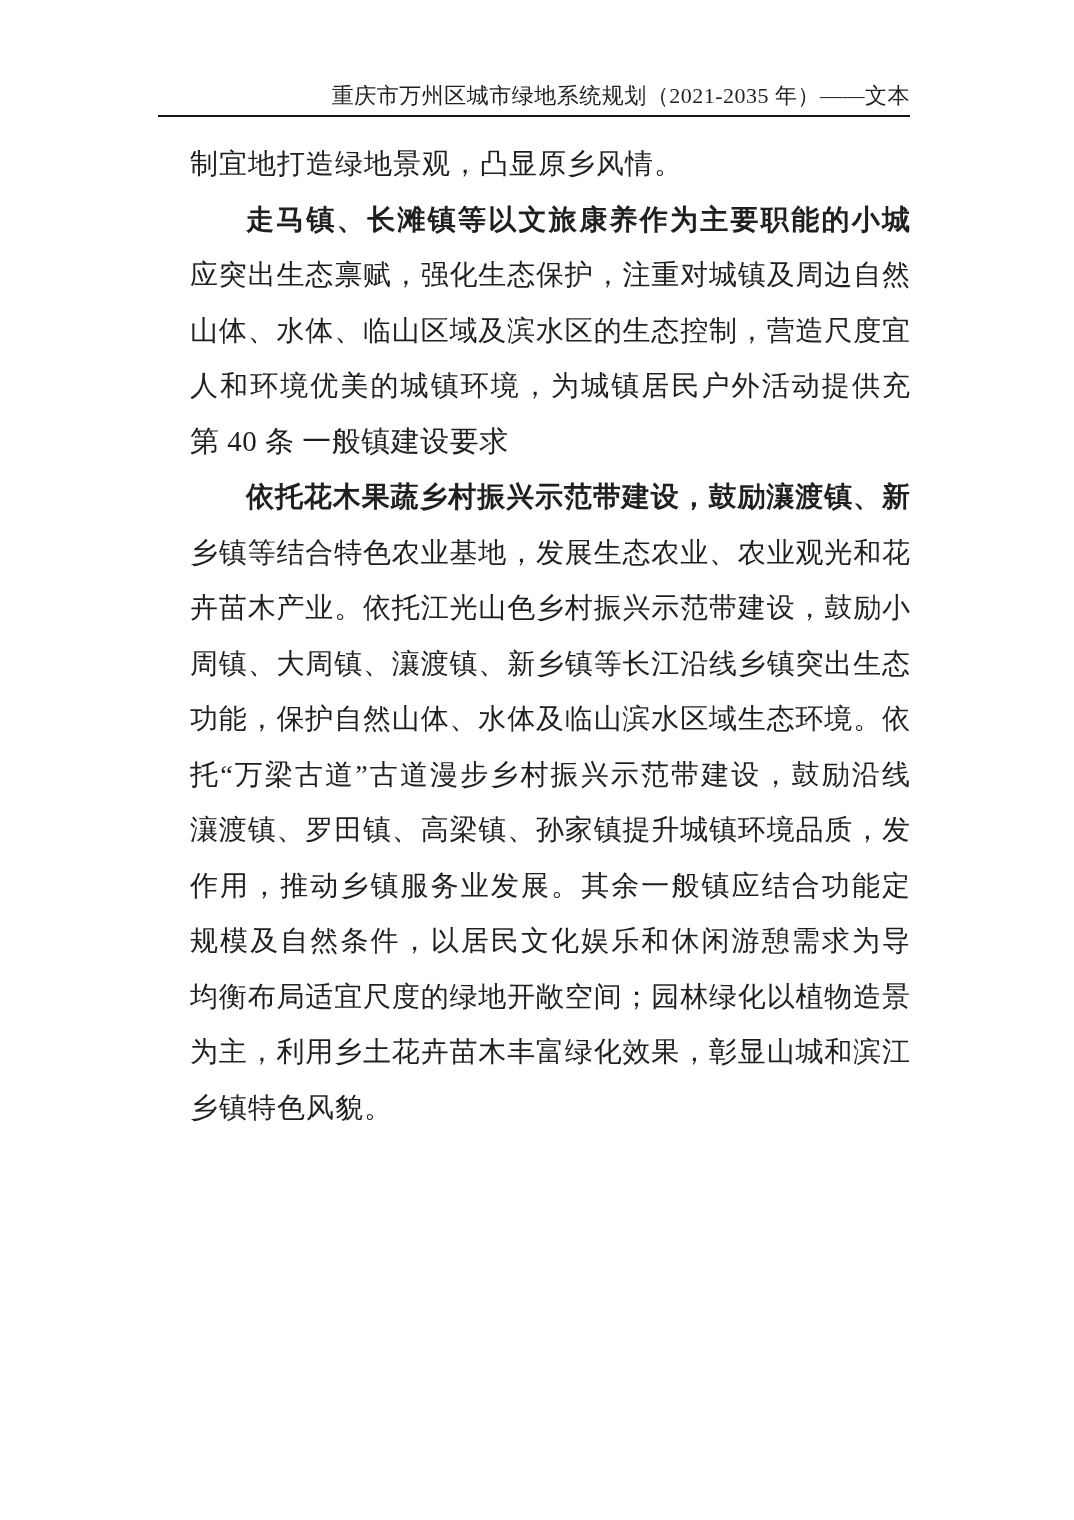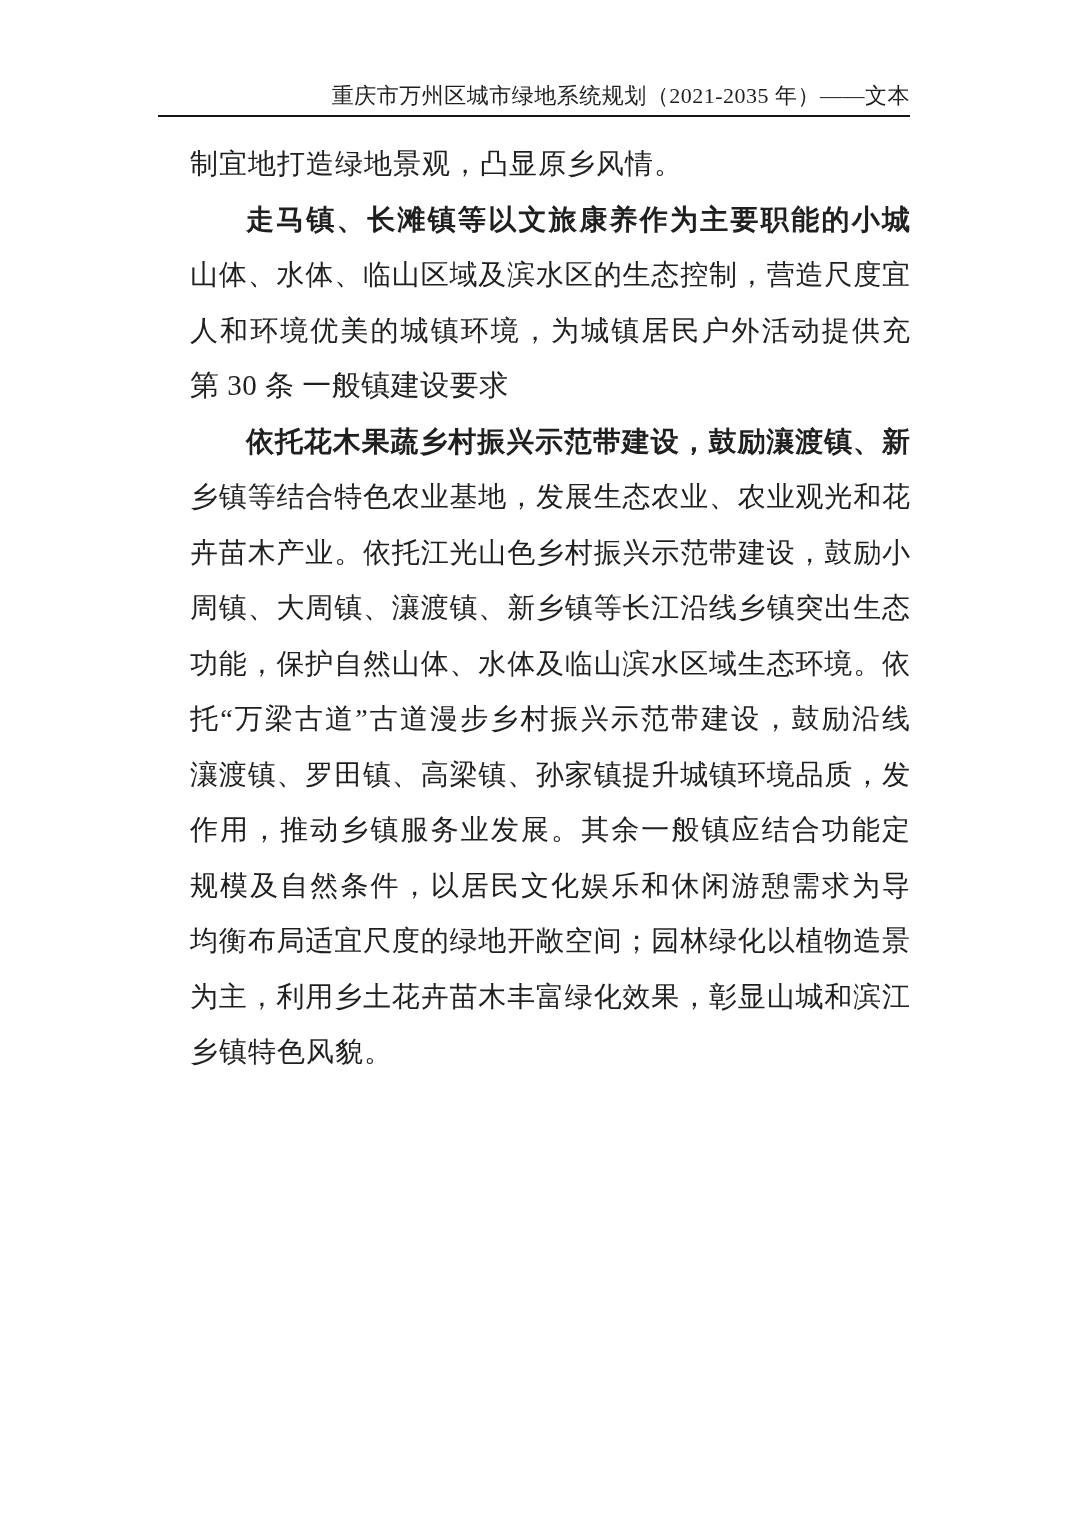--- a/index.html
+++ b/index.html
@@ -75,24 +75,25 @@
 
 <div class="page">
 
   <div class="page-header">重庆市万州区城市绿地系统规划（2021-2035 年）——文本</div>
 
   <div class="textblock">
 
     <div class="line last">制宜地打造绿地景观，凸显原乡风情。</div>
 
     <div class="line indent">走马镇、长滩镇等以文旅康养作为主要职能的小城镇，</div>
+    <div class="line">应突出生态禀赋，强化生态保护，注重对城镇及周边自然</div>
     <div class="line">山体、水体、临山区域及滨水区的生态控制，营造尺度宜</div>
     <div class="line">人和环境优美的城镇环境，为城镇居民户外活动提供充足、</div>
 
-    <div class="line heading">第 30 条 一般镇建设要求</div>
+    <div class="line heading">第 40 条 一般镇建设要求</div>
 
     <div class="line indent">依托花木果蔬乡村振兴示范带建设，鼓励瀼渡镇、新</div>
     <div class="line">乡镇等结合特色农业基地，发展生态农业、农业观光和花</div>
     <div class="line">卉苗木产业。依托江光山色乡村振兴示范带建设，鼓励小</div>
     <div class="line">周镇、大周镇、瀼渡镇、新乡镇等长江沿线乡镇突出生态</div>
     <div class="line">功能，保护自然山体、水体及临山滨水区域生态环境。依</div>
     <div class="line">托“万梁古道”古道漫步乡村振兴示范带建设，鼓励沿线</div>
     <div class="line">瀼渡镇、罗田镇、高梁镇、孙家镇提升城镇环境品质，发</div>
     <div class="line">作用，推动乡镇服务业发展。其余一般镇应结合功能定位、</div>
     <div class="line">规模及自然条件，以居民文化娱乐和休闲游憩需求为导向，</div>

